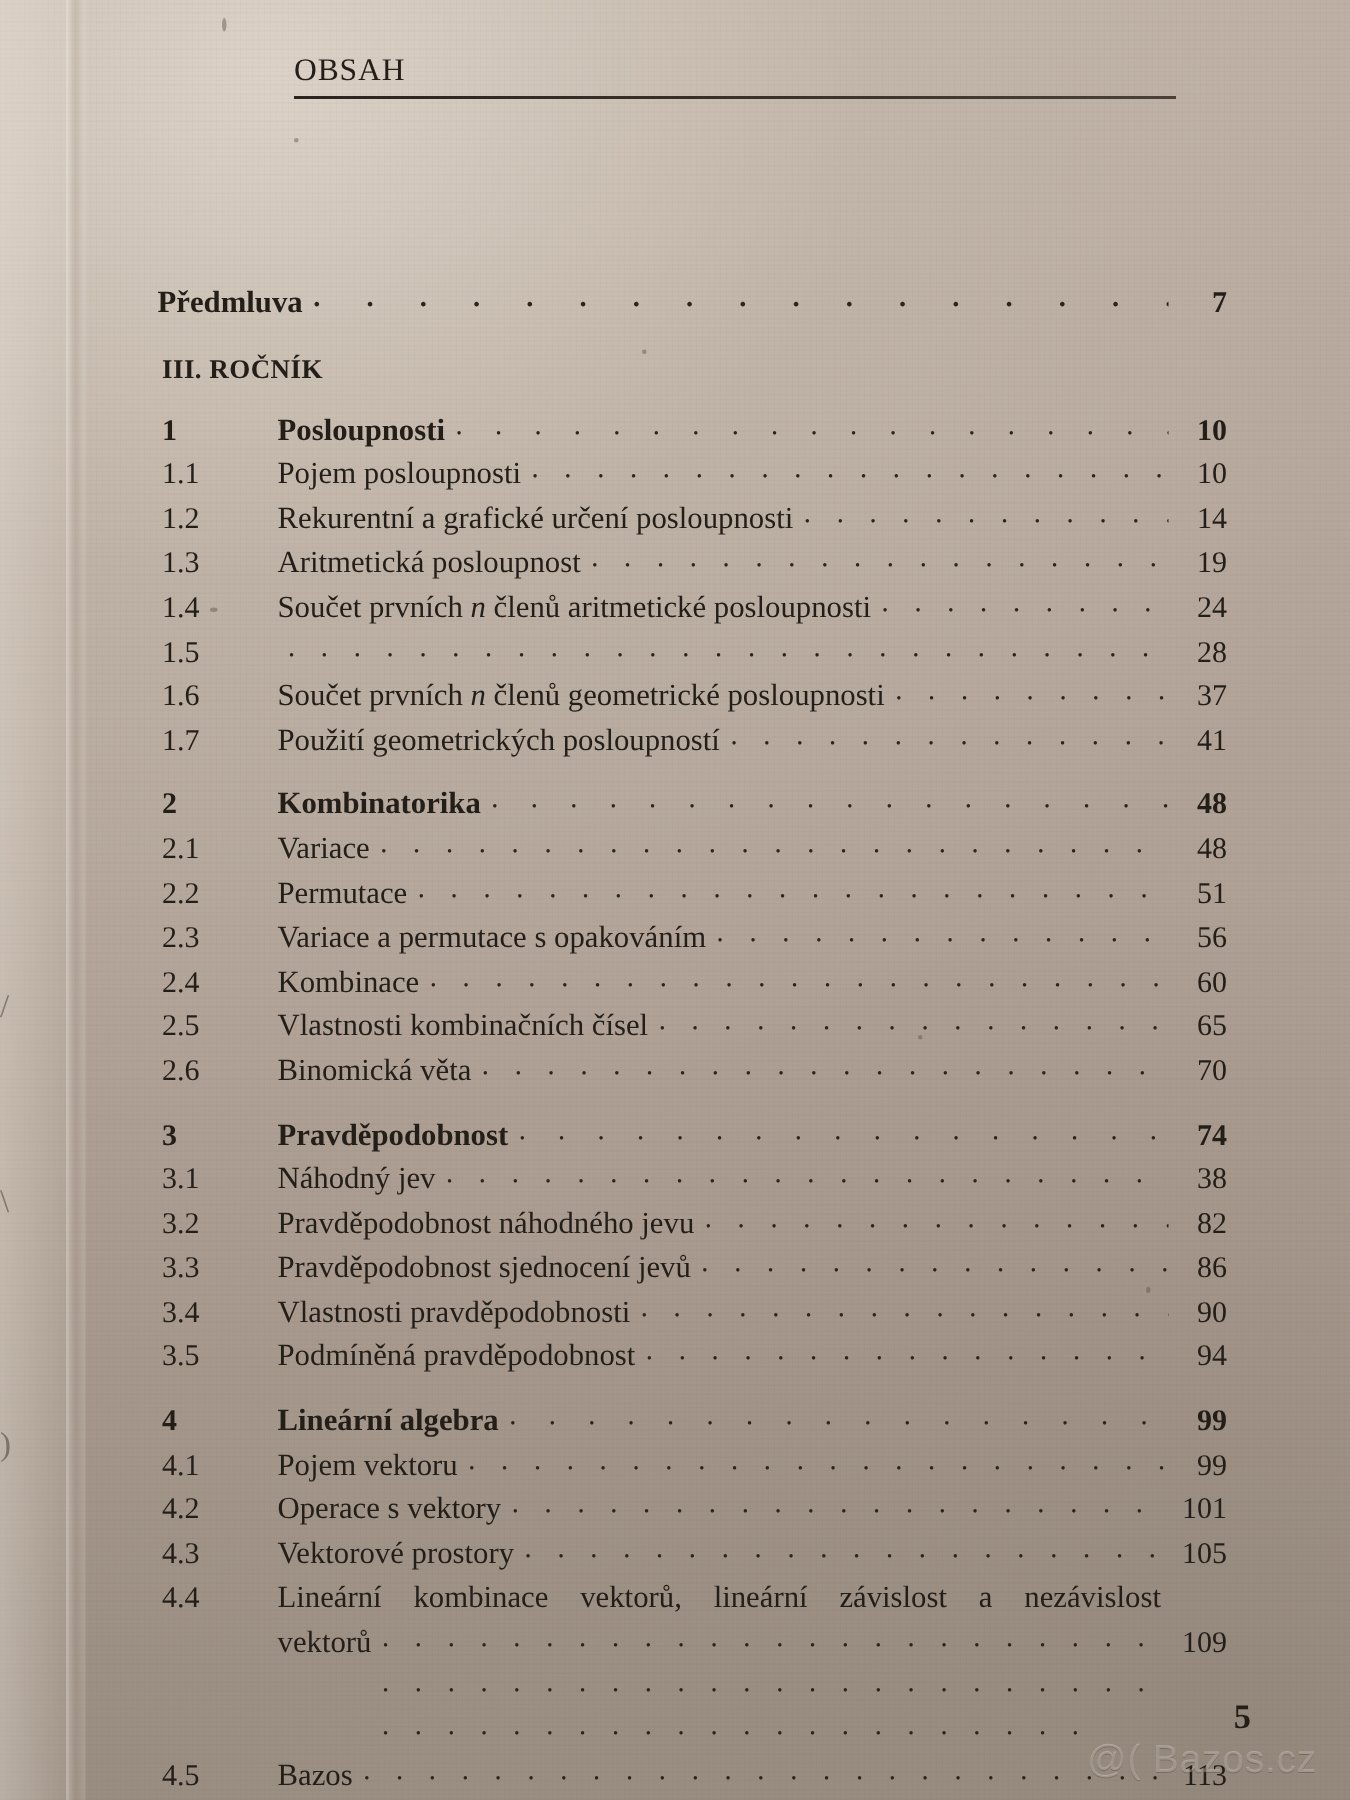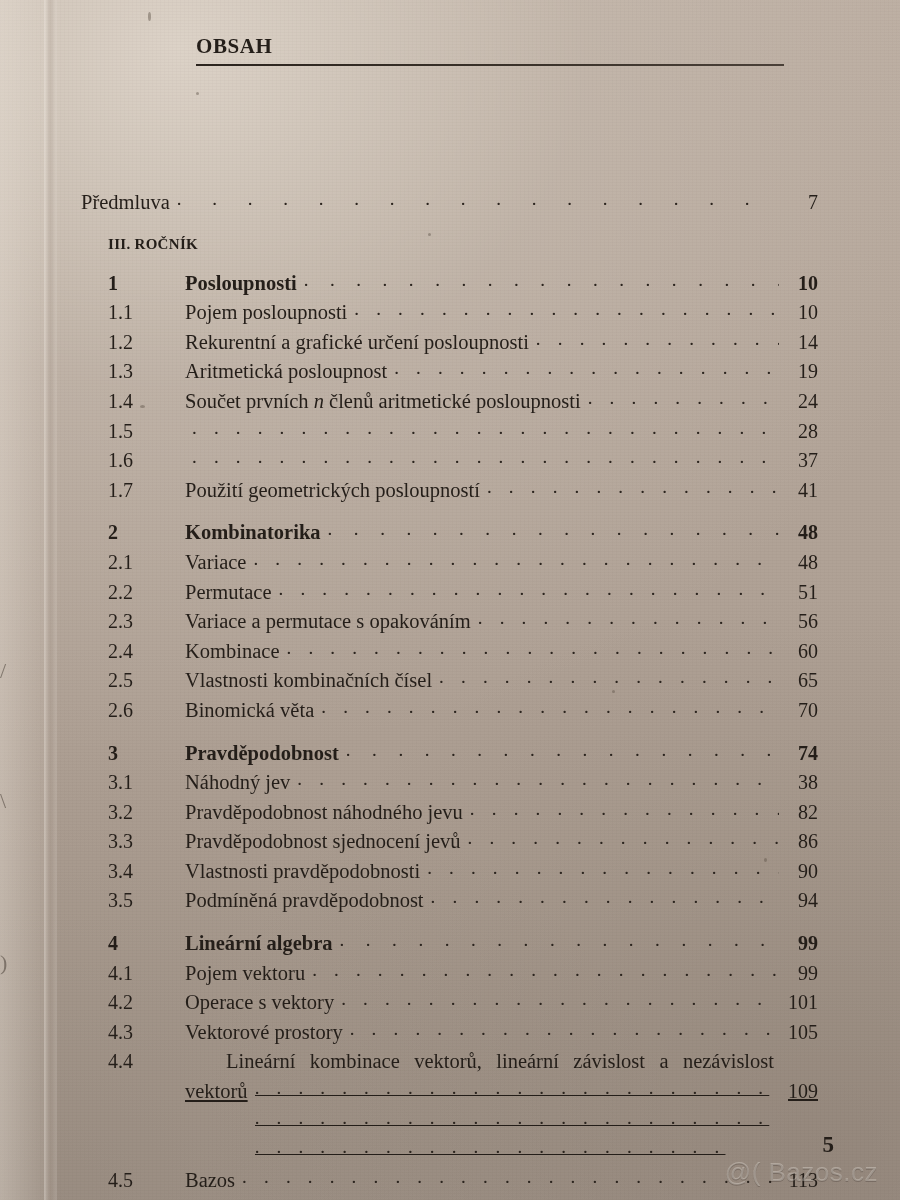--- a/index.html
+++ b/index.html
@@ -44,21 +44,21 @@
     position:absolute;left:0;color:#4a4038;opacity:.55;
     font-size:22px;line-height:1;font-family:"Liberation Serif",serif;
     pointer-events:none;
   }
 
   
   #content{position:absolute;inset:0;}
 
   .head{
     position:absolute;left:196px;top:34px;
-    font-weight:bold;font-size:21px;letter-spacing:.6px;
+    font-weight:normal;font-size:21px;letter-spacing:.6px;
   }
   .rule{
     position:absolute;left:196px;top:64px;width:588px;height:2px;
     background:linear-gradient(90deg,#2b241e 0%,#3a322a 55%,#4a4038 100%);
   }
 
   .toc{position:absolute;left:0;right:0;top:188px;}
 
   
   .row{
@@ -77,37 +77,37 @@
     font-size:19px;letter-spacing:6.2px;color:#2b241e;
   }
   .row .pg{
     flex:0 0 auto;text-align:right;min-width:34px;font-size:20px;
   }
 
   .row.chapter{font-weight:bold;margin-top:13px;}
   .row.chapter .num{font-weight:bold;}
   .row.chapter .lead{letter-spacing:8.4px;font-weight:normal;}
 
-  .row.preface{padding-left:81px;}
+  .row.preface{padding-left:105px;font-weight:bold;}
   .row.preface .lead{letter-spacing:13px;}
 
   .section-head{
     padding:0 0 0 108px;margin:18px 0 16px;
-    font-weight:bold;font-size:15px;letter-spacing:.3px;
+    font-weight:bold;font-size:18px;letter-spacing:.3px;
   }
 
   
   .row.wrap{display:block;white-space:normal;padding:0 82px 0 108px;}
-  .row.wrap .w-first{display:flex;align-items:center;gap:41px;}
+  .row.wrap .w-first{display:flex;align-items:center;}
   .row.wrap .w-first .num{flex:0 0 77px;}
   .row.wrap .w-first .w-just{
     flex:1 1 auto;display:flex;justify-content:space-between;
     padding-right:44px;
   }
-  .row.wrap .w-second{display:flex;align-items:baseline;padding-left:77px;text-decoration:underline;}
+  .row.wrap .w-second{display:flex;align-items:baseline;padding-left:77px;}
   .row.wrap .w-second .txt{flex:0 0 auto;}
 
   em{font-style:italic;}
 
   
   .folio{
     position:absolute;right:66px;bottom:42px;
     font-weight:bold;font-size:23px;
   }
   .watermark{
@@ -184,20 +184,21 @@
         <span class="lead">. . . . . . . . . . . . . . . . . . . . . . . . . . . . . . . . . . . . . . . . . . . . . . . . . . . . . . . . . . . . . . . . . . . . . . </span>
         <span class="pg">24</span>
       </div>
       <div class="row">
         <span class="num">1.5</span>
         <span class="lead">. . . . . . . . . . . . . . . . . . . . . . . . . . . . . . . . . . . . . . . . . . . . . . . . . . . . . . . . . . . . . . . . . . . . . . </span>
         <span class="pg">28</span>
       </div>
       <div class="row">
         <span class="num">1.6</span>
+        <span class="txt">Součet prvních <em>n</em> členů geometrické posloupnosti</span>
         <span class="lead">. . . . . . . . . . . . . . . . . . . . . . . . . . . . . . . . . . . . . . . . . . . . . . . . . . . . . . . . . . . . . . . . . . . . . . </span>
         <span class="pg">37</span>
       </div>
       <div class="row">
         <span class="num">1.7</span>
         <span class="txt">Použití geometrických posloupností</span>
         <span class="lead">. . . . . . . . . . . . . . . . . . . . . . . . . . . . . . . . . . . . . . . . . . . . . . . . . . . . . . . . . . . . . . . . . . . . . . </span>
         <span class="pg">41</span>
       </div>
       <div class="row chapter">

